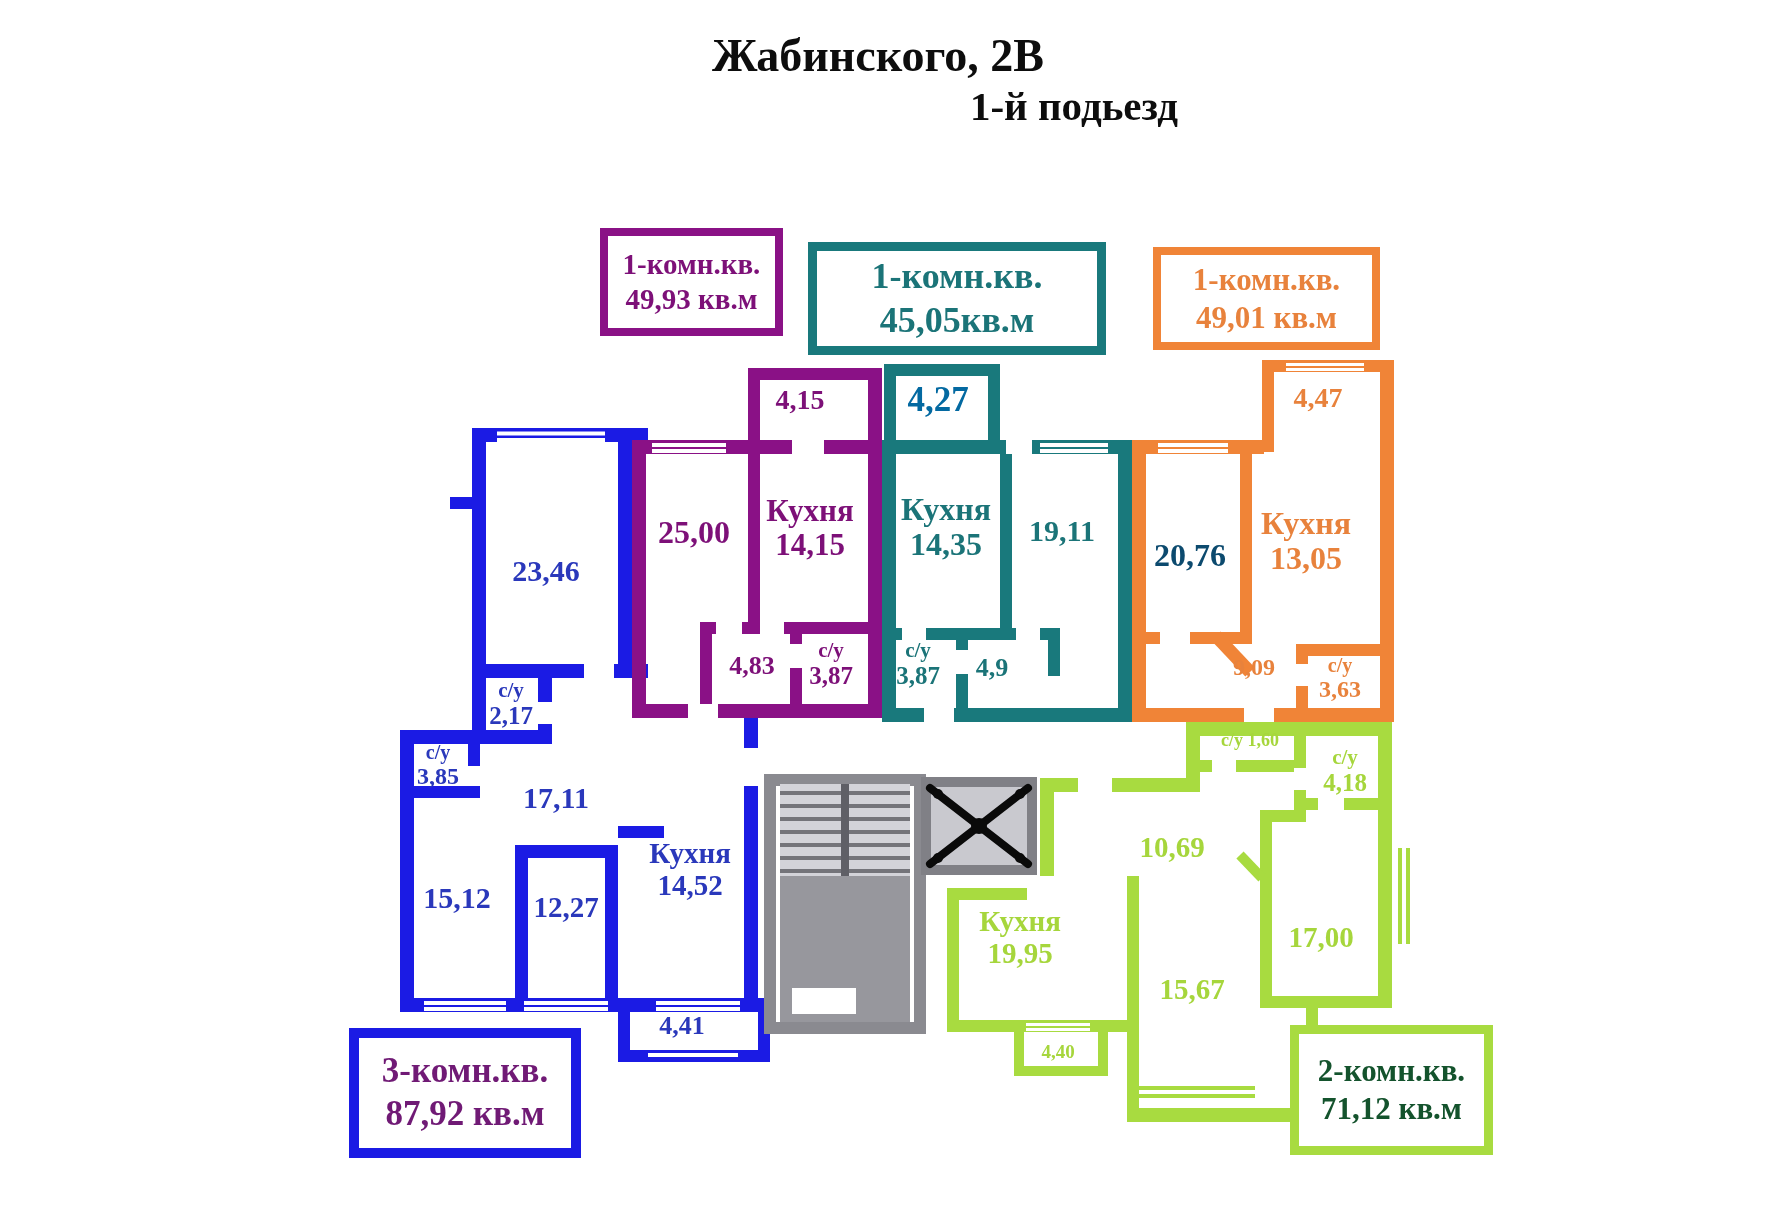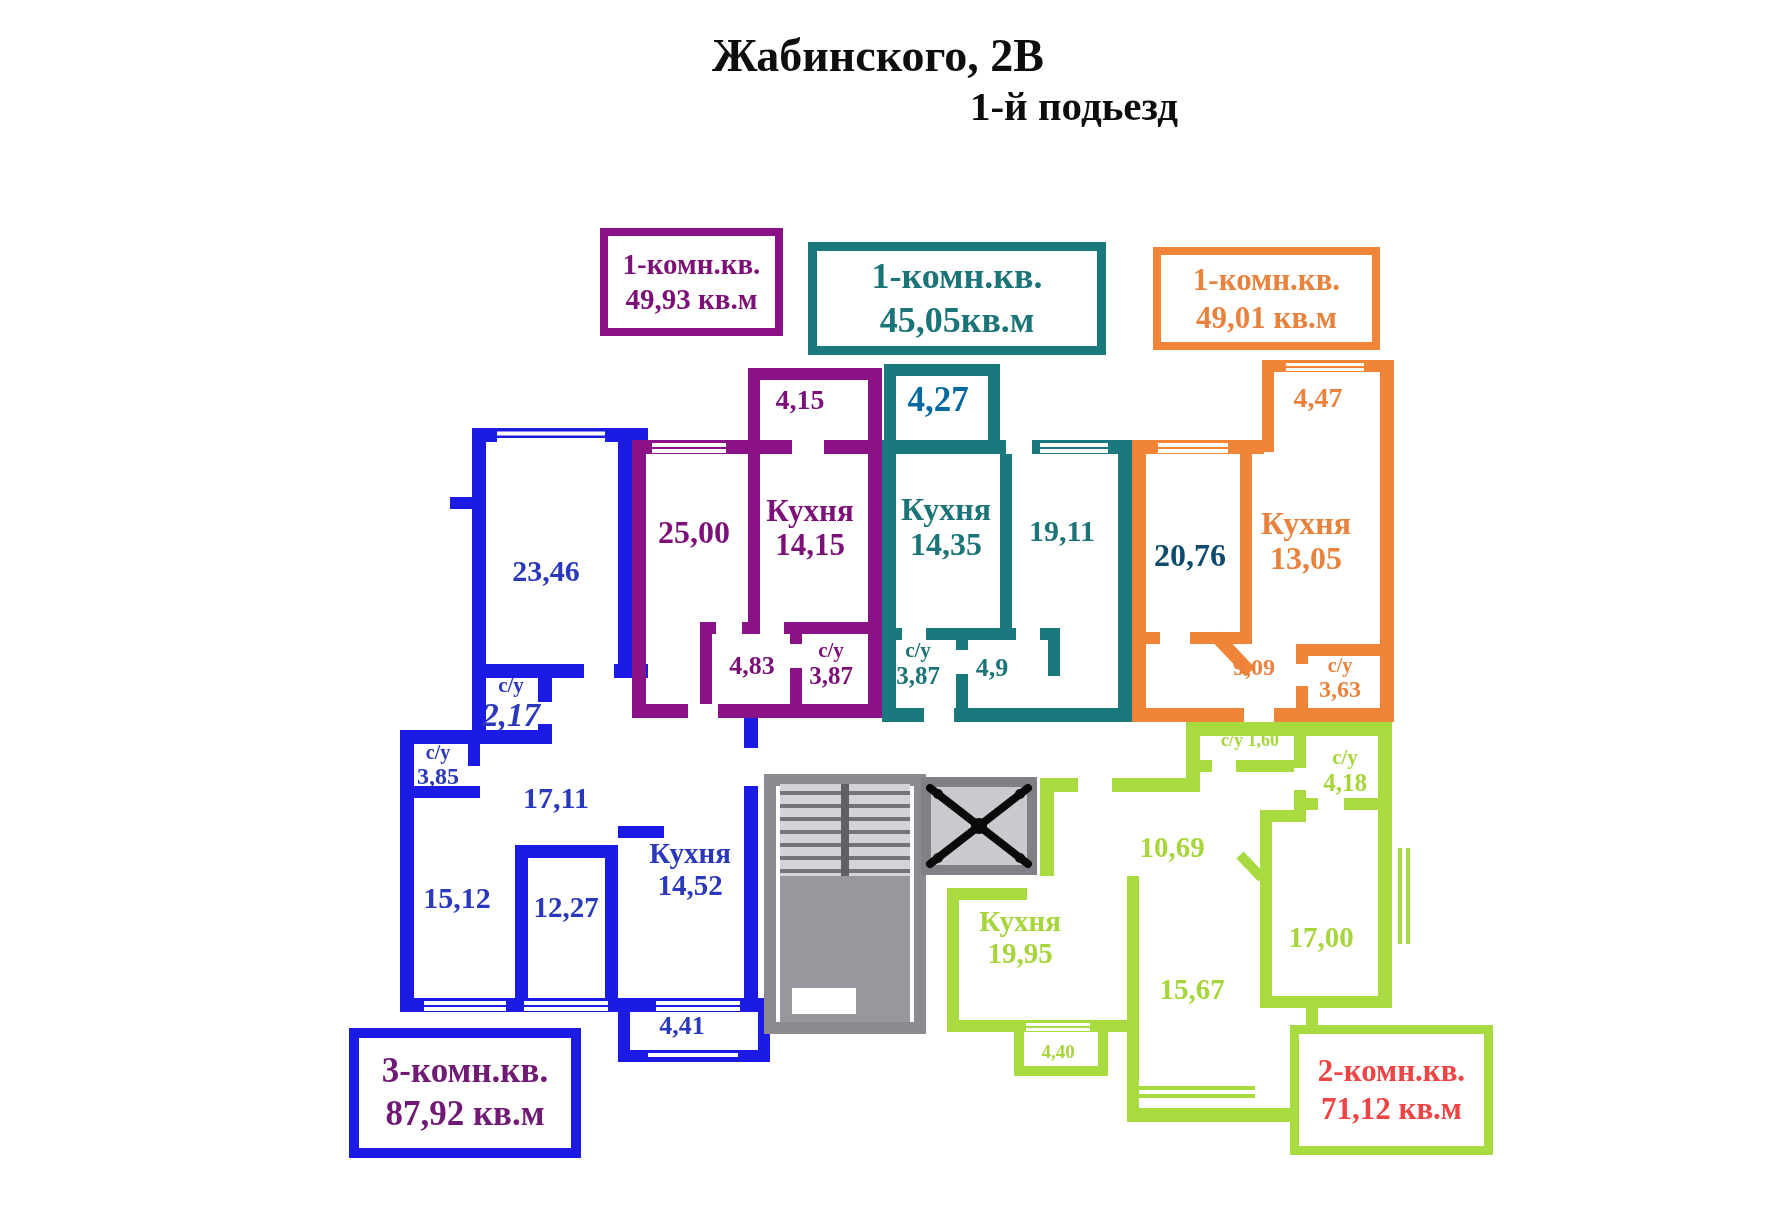--- a/index.html
+++ b/index.html
@@ -208,31 +208,31 @@
     <div>45,05кв.м</div>
   </div>
   <div class="legend-box" style="left:1153px;top:247px;width:211px;height:87px;border:8px solid #f08437;color:#e8823c;font-size:31px;">
     <div>1-комн.кв.</div>
     <div>49,01 кв.м</div>
   </div>
   <div class="legend-box" style="left:349px;top:1028px;width:212px;height:110px;border:10px solid #1b1be4;color:#701a75;font-size:35px;align-items:center;">
     <div>3-комн.кв.</div>
     <div>87,92 кв.м</div>
   </div>
-  <div class="legend-box" style="left:1290px;top:1025px;width:185px;height:112px;border:9px solid #a8db40;color:#ef4444;font-size:31px;">
+  <div class="legend-box" style="left:1290px;top:1025px;width:185px;height:112px;border:9px solid #a8db40;color:#14532d;font-size:31px;">
     <div>2-комн.кв.</div>
     <div>71,12 кв.м</div>
   </div>
 
   <div class="rm" style="left:546px;top:570px;font-size:30px;color:#2a38bb;">
     <span>23,46</span>
     </div>
   <div class="rm" style="left:511px;top:704px;color:#2a38bb;">
     <span style="font-size:21px;">с/у</span>
-    <span style="font-size:33px;font-style:italic;">2,17</span>
+    <span style="font-size:25px;">2,17</span>
     </div>
   <div class="rm" style="left:438px;top:765px;color:#2a38bb;">
     <span style="font-size:20px;">с/у</span>
     <span style="font-size:24px;">3,85</span>
     </div>
   <div class="rm" style="left:556px;top:797px;font-size:30px;color:#2a38bb;">
     <span>17,11</span>
     </div>
   <div class="rm" style="left:457px;top:897px;font-size:30px;color:#2a38bb;">
     <span>15,12</span>

